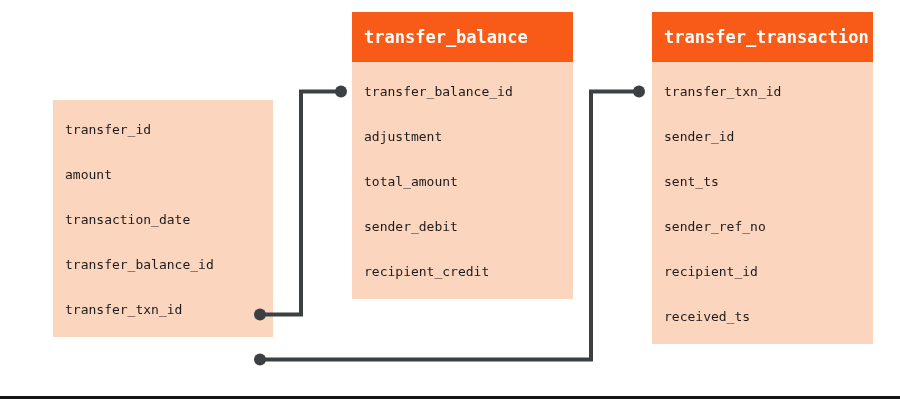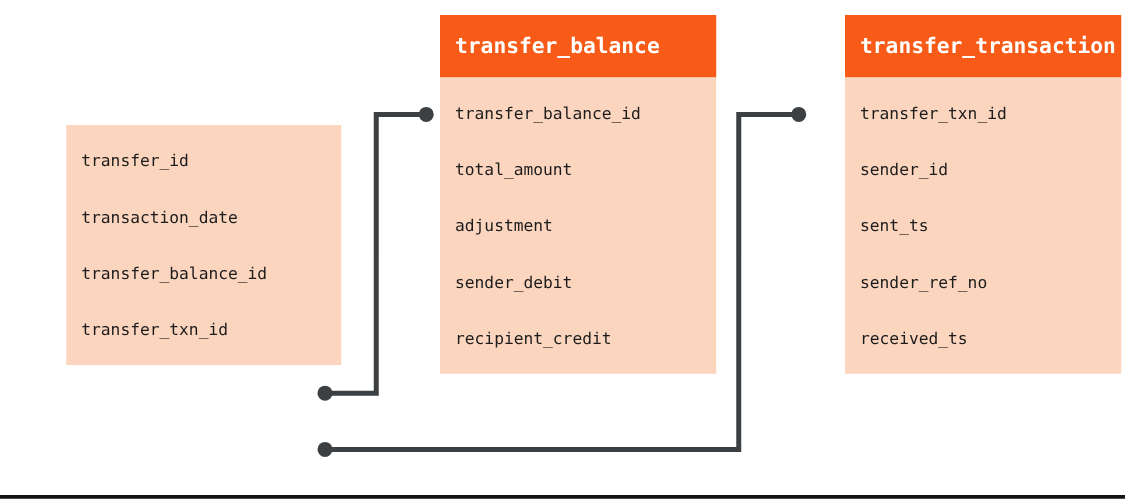--- a/index.html
+++ b/index.html
@@ -33,21 +33,21 @@
     padding:7px 0 5px 0;
   }
   .field-row{
     height:45px;display:flex;align-items:center;
     padding-left:12px;box-sizing:border-box;
     color:var(--field-text,#1C1C1C);
     font-size:13px;white-space:nowrap;
   }
   .t-transfers{left:41px;top:100px;width:220px;}
   .t-balance{left:340px;top:12px;width:221px;}
-  .t-transaction{left:664px;top:12px;width:221px;}
+  .t-transaction{left:640px;top:12px;width:221px;}
   .connectors{
     position:absolute;left:0;top:0;width:900px;height:402px;
     z-index:2;pointer-events:none;
   }
   .connectors polyline{
     fill:none;stroke:var(--connector,#3D4043);stroke-width:4;
     stroke-linejoin:miter;stroke-linecap:butt;
   }
   .connectors circle{fill:var(--connector,#3D4043);}
   .bottom-rule{
@@ -56,44 +56,46 @@
   }
 </style>
 </head>
 <body>
 
 <div class="diagram">
 
   <div class="db-table t-transfers">
     <div class="tbl-body">
       <div class="field-row">transfer_id</div>
+      <div class="field-row">amount</div>
       <div class="field-row">transaction_date</div>
       <div class="field-row">transfer_balance_id</div>
       <div class="field-row">transfer_txn_id</div>
     </div>
   </div>
 
   <div class="db-table t-balance">
     <div class="tbl-header">transfer_balance</div>
     <div class="tbl-body">
       <div class="field-row">transfer_balance_id</div>
+      <div class="field-row">adjustment</div>
       <div class="field-row">total_amount</div>
-      <div class="field-row">adjustment</div>
       <div class="field-row">sender_debit</div>
       <div class="field-row">recipient_credit</div>
     </div>
   </div>
 
   <div class="db-table t-transaction">
     <div class="tbl-header">transfer_transaction</div>
     <div class="tbl-body">
       <div class="field-row">transfer_txn_id</div>
       <div class="field-row">sender_id</div>
       <div class="field-row">sent_ts</div>
       <div class="field-row">sender_ref_no</div>
+      <div class="field-row">recipient_id</div>
       <div class="field-row">received_ts</div>
     </div>
   </div>
 
   <svg class="connectors" viewBox="0 0 900 402" xmlns="http://www.w3.org/2000/svg">
     <polyline points="260,314.5 301,314.5 301,91.5 341,91.5"></polyline>
     <circle cx="260" cy="314.5" r="6"></circle>
     <circle cx="341" cy="91.5" r="6"></circle>
 
     <polyline points="260,359.5 591,359.5 591,91.5 639,91.5"></polyline>

